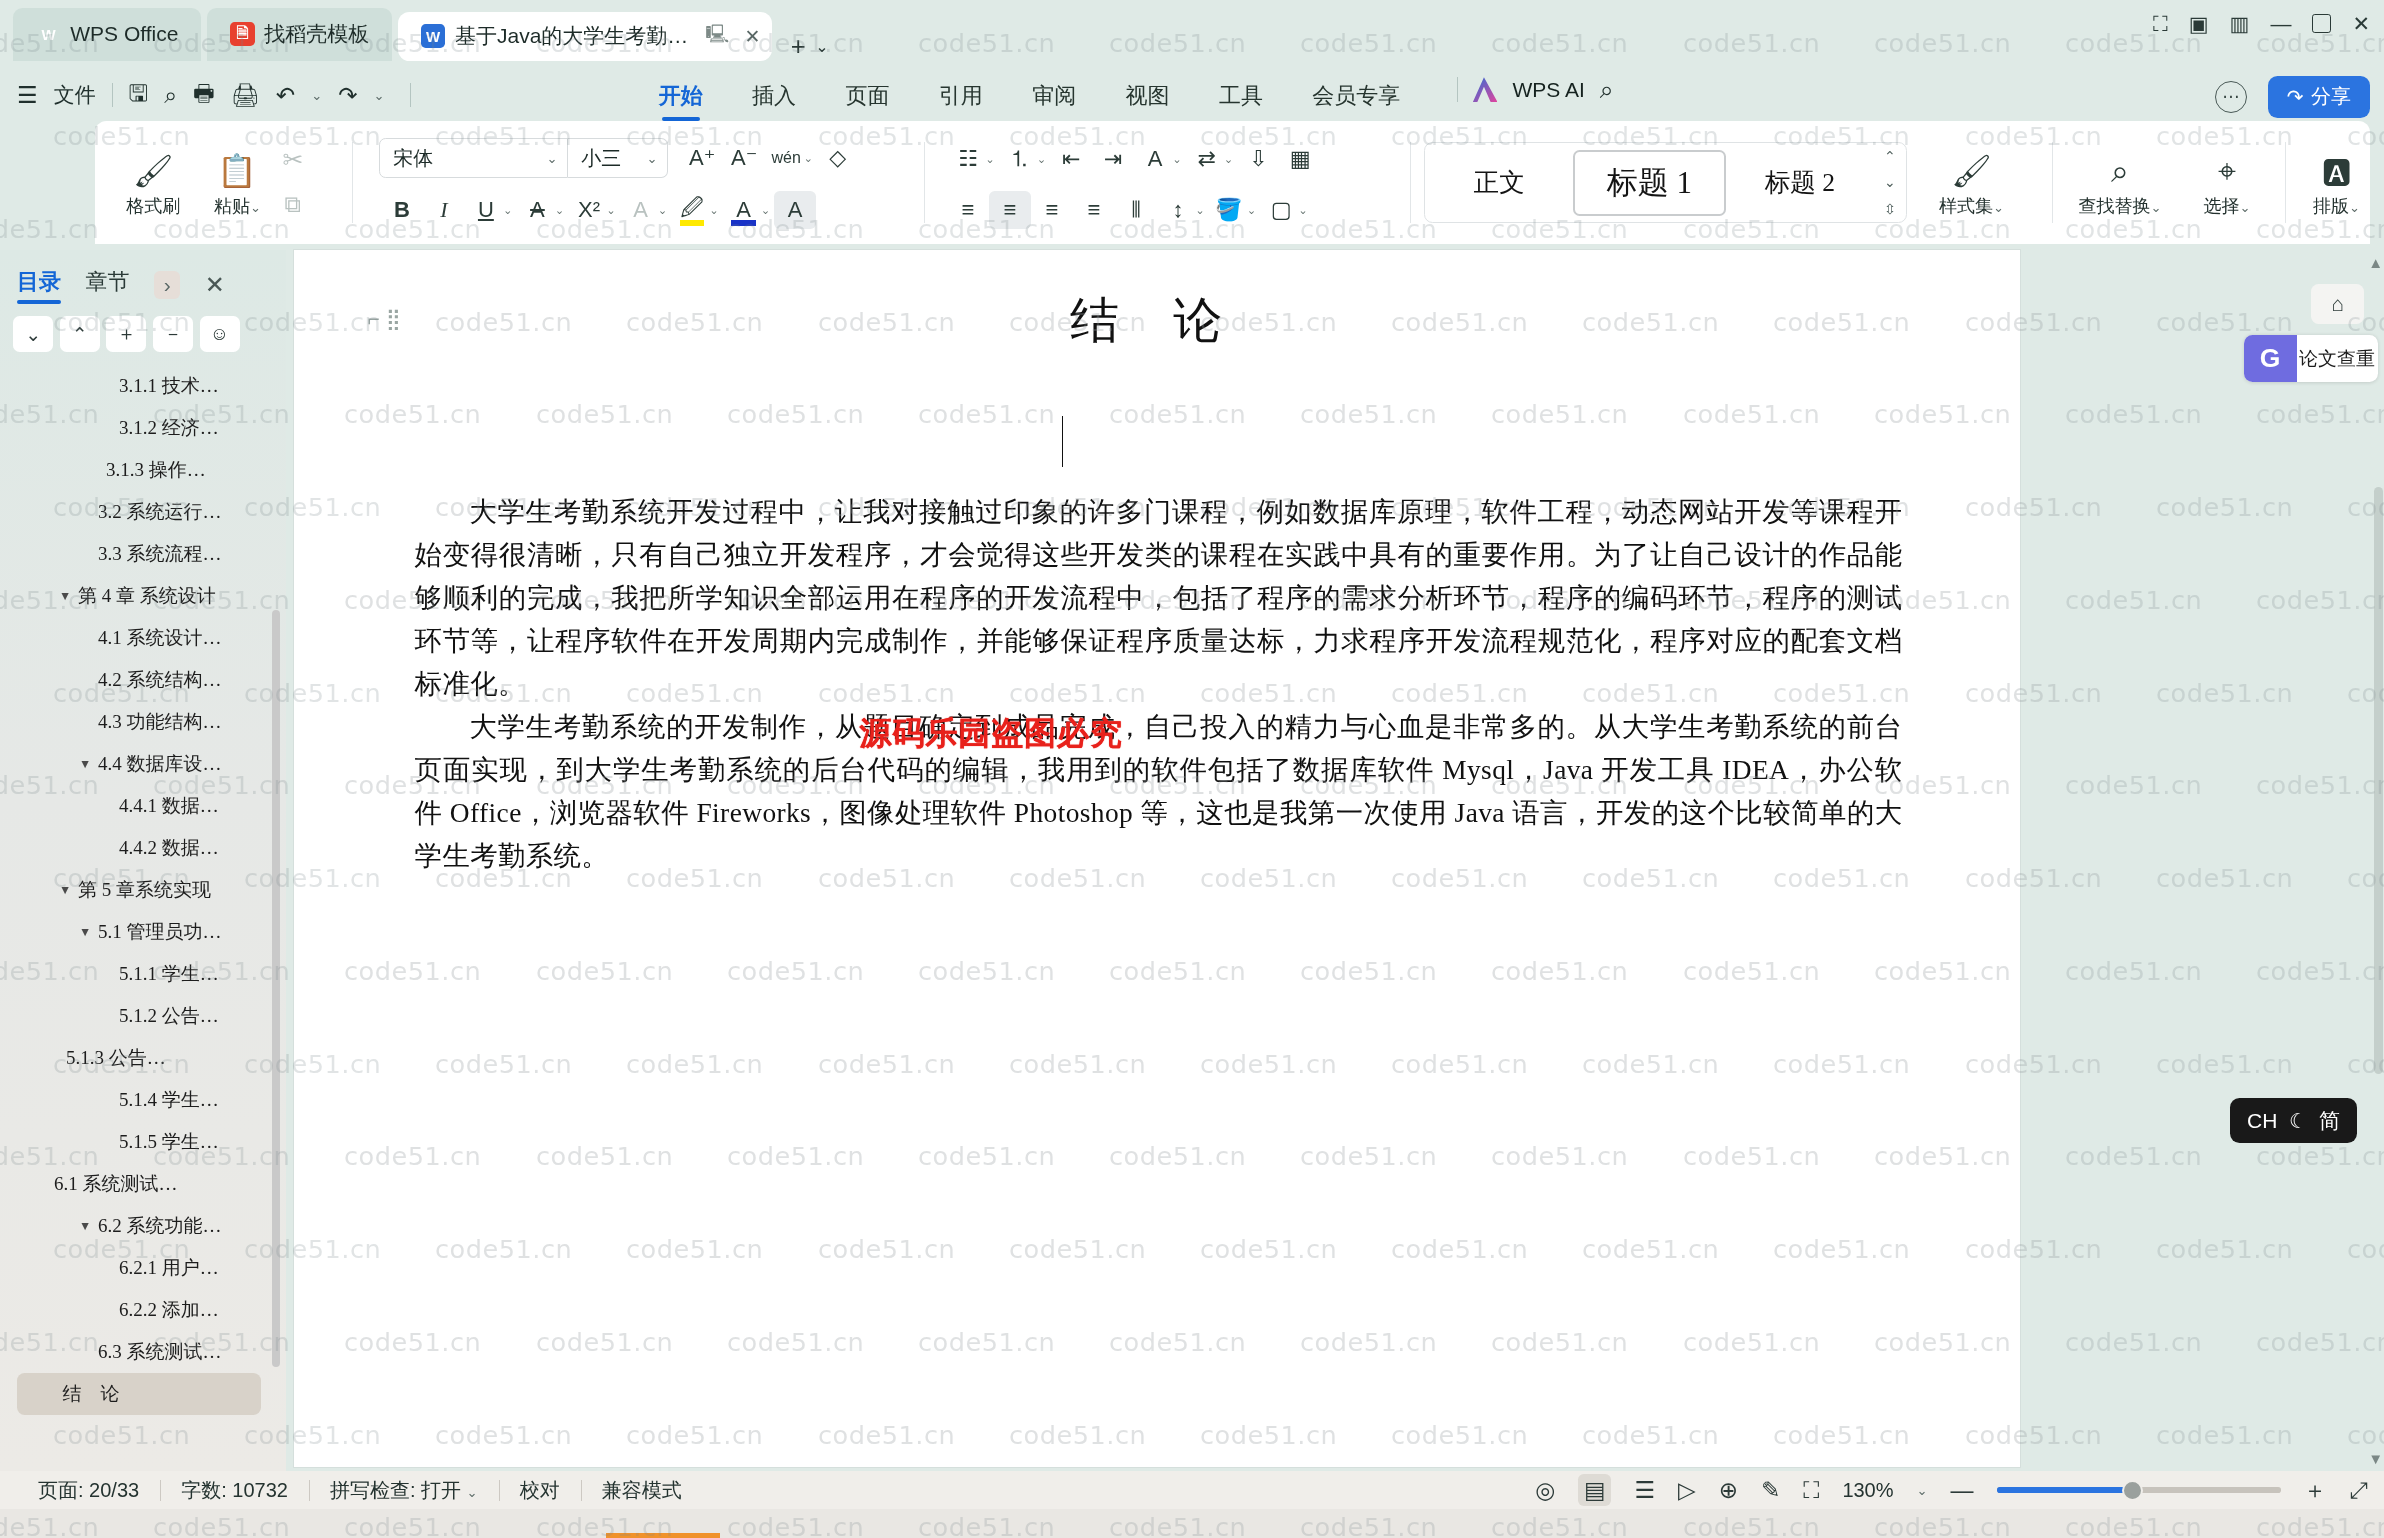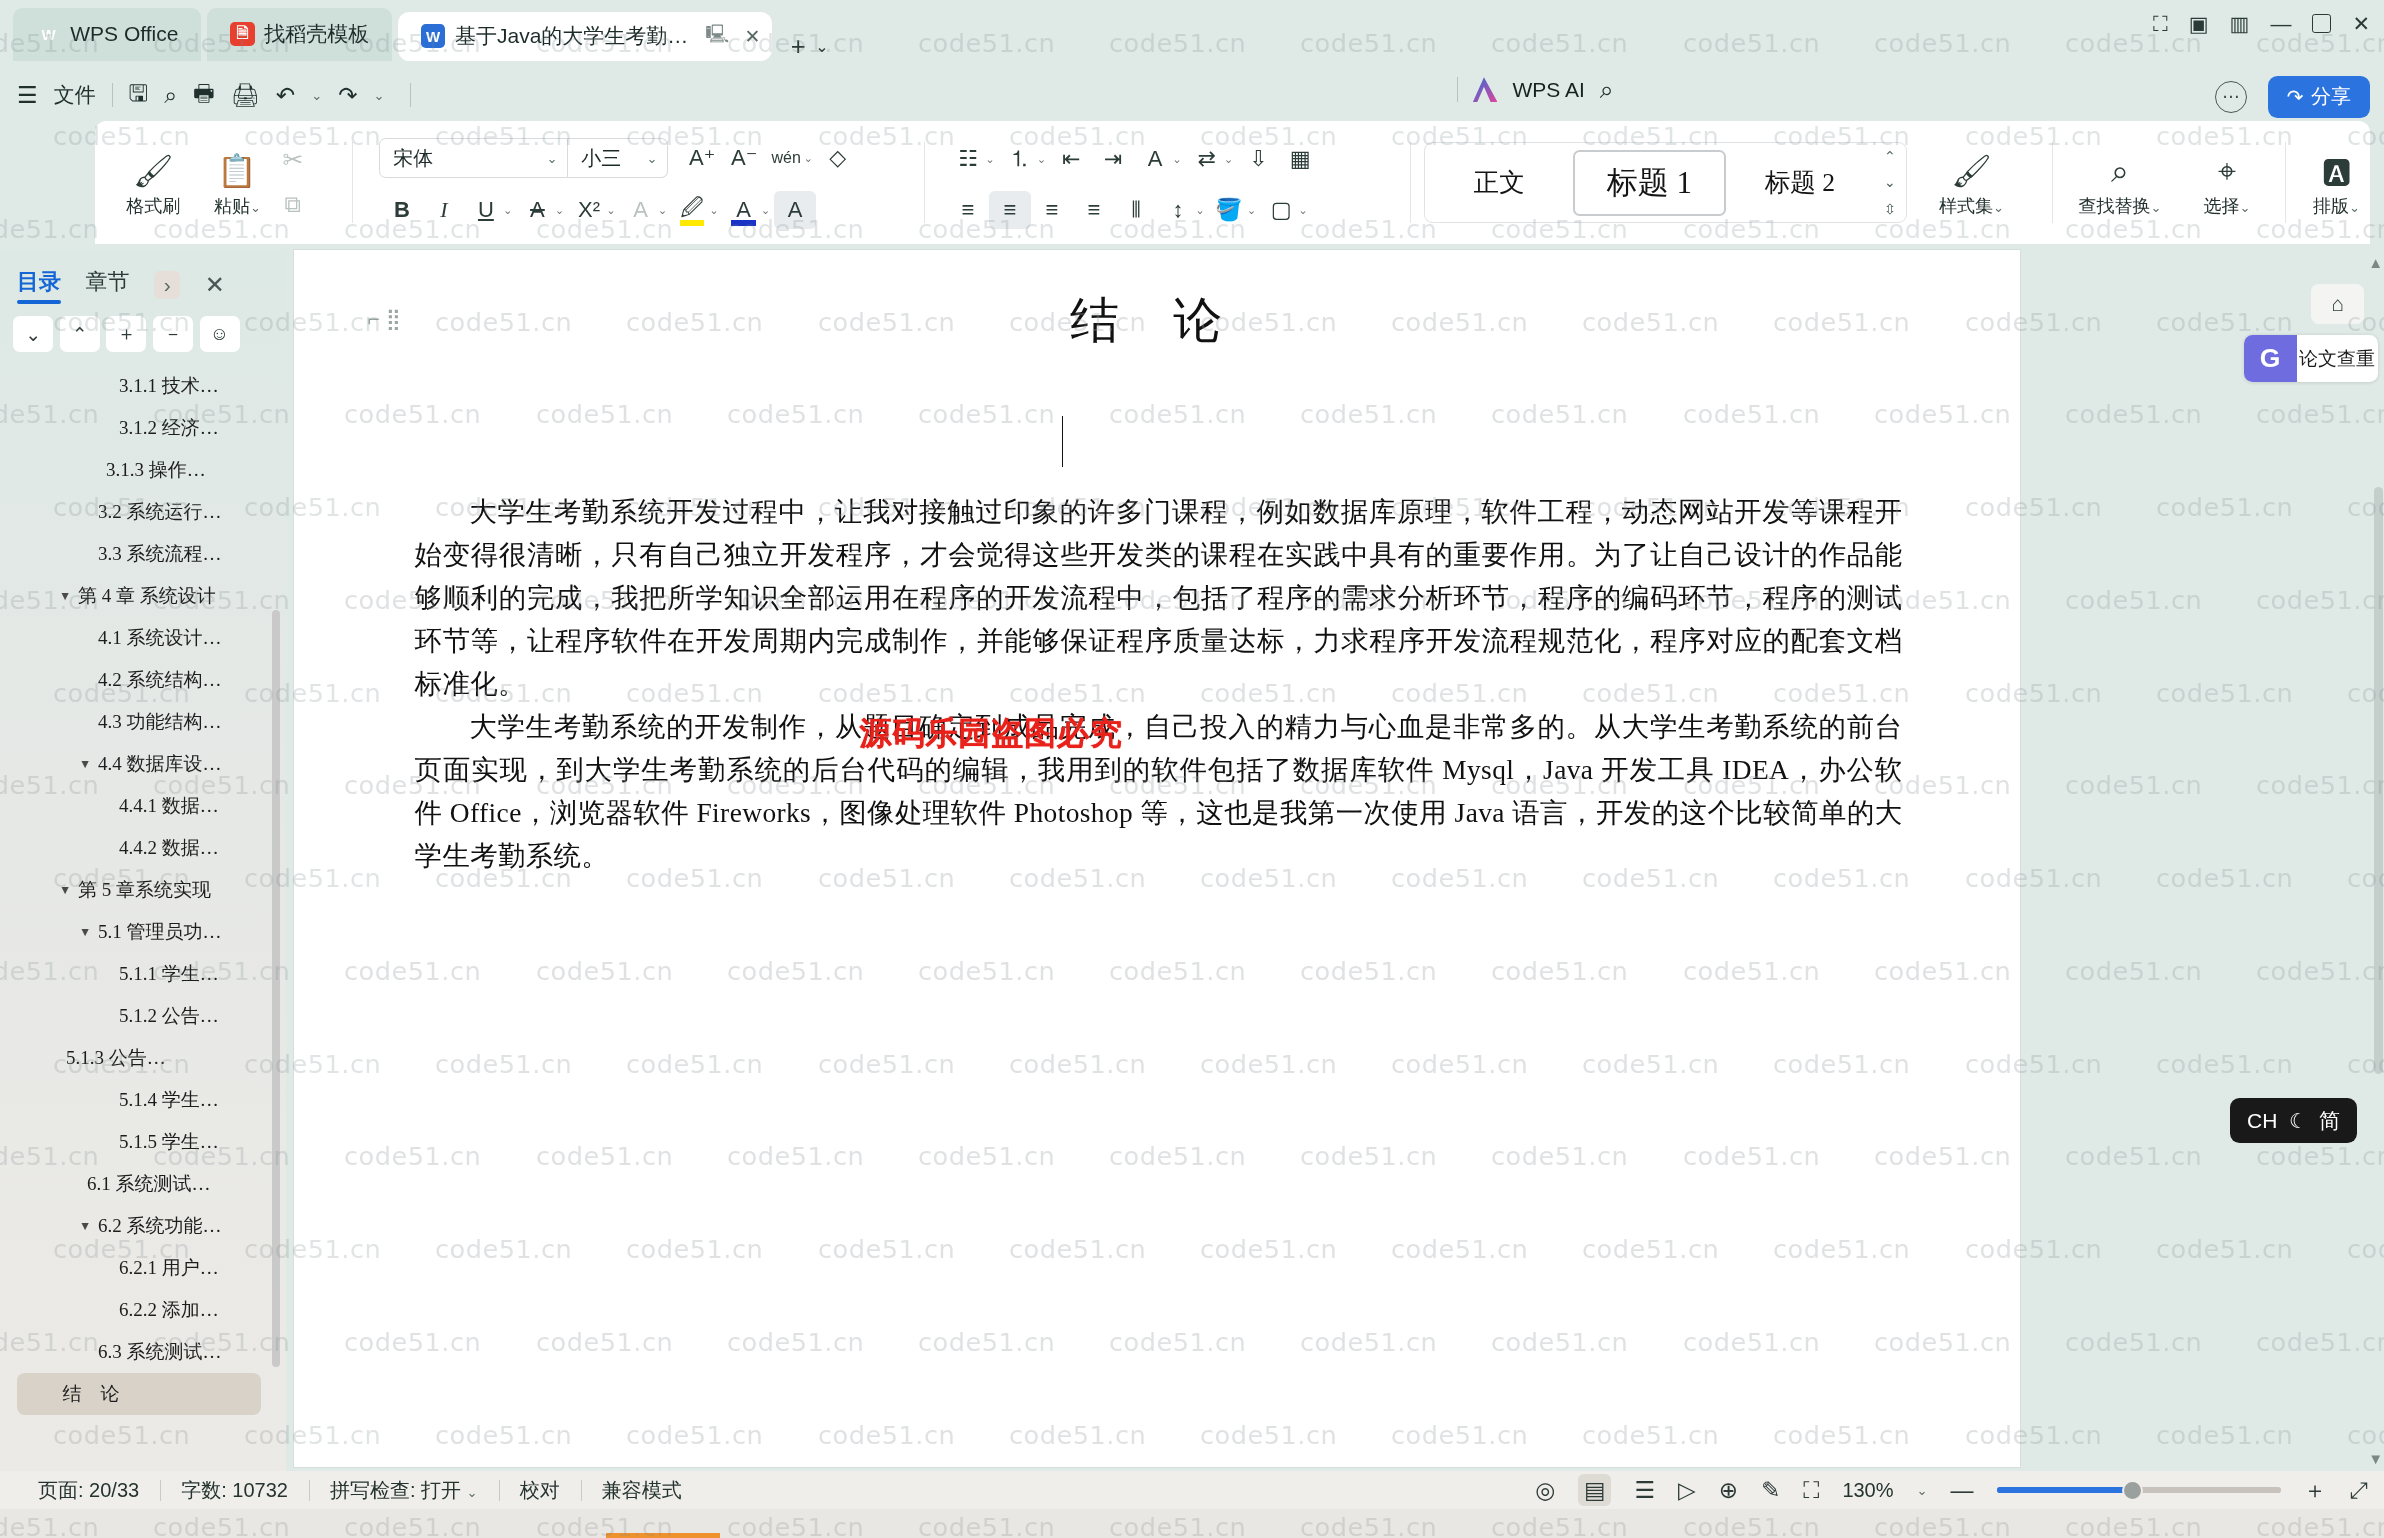--- a/index.html
+++ b/index.html
@@ -263,20 +263,30 @@
     <span class="gl">⌕</span>
     <span class="gl">🖶</span>
     <span class="gl">🖨</span>
     <span class="gl">↶</span>
     <span class="caret">⌄</span>
     <span class="gl">↷</span>
     <span class="caret">⌄</span>
     <span class="vsep" style="margin-left:9.5px;"></span>
   </div>
 
+  <div class="ribtabs">
+    <div class="ribtab active">开始</div>
+    <div class="ribtab">插入</div>
+    <div class="ribtab">页面</div>
+    <div class="ribtab">引用</div>
+    <div class="ribtab">审阅</div>
+    <div class="ribtab">视图</div>
+    <div class="ribtab">工具</div>
+    <div class="ribtab">会员专享</div>
+  </div>
 
   <div class="ai-area">
     <span class="vsep"></span>
     <span class="ai-logo"></span>
     <span class="ai-txt">WPS AI</span>
     <span class="gl" style="font-size:24.6px;color:#22312e;">⌕</span>
   </div>
 
   <div class="menu-right">
     <span class="circ">⋯</span>
@@ -505,21 +515,21 @@
         <span>5.1.3 公告…</span>
       </div>
       <div class="tocitem" style="padding-left: 100px;">
         <span class="tri"></span>
         <span>5.1.4 学生…</span>
       </div>
       <div class="tocitem" style="padding-left: 100px;">
         <span class="tri"></span>
         <span>5.1.5 学生…</span>
       </div>
-      <div class="tocitem" style="padding-left: 68px;">
+      <div class="tocitem" style="padding-left: 35px;">
         <span class="tri"></span>
         <span>6.1 系统测试…</span>
       </div>
       <div class="tocitem" style="padding-left: 79px;">
         <span class="tri">▼</span>
         <span>6.2 系统功能…</span>
       </div>
       <div class="tocitem" style="padding-left: 100px;">
         <span class="tri"></span>
         <span>6.2.1 用户…</span>

